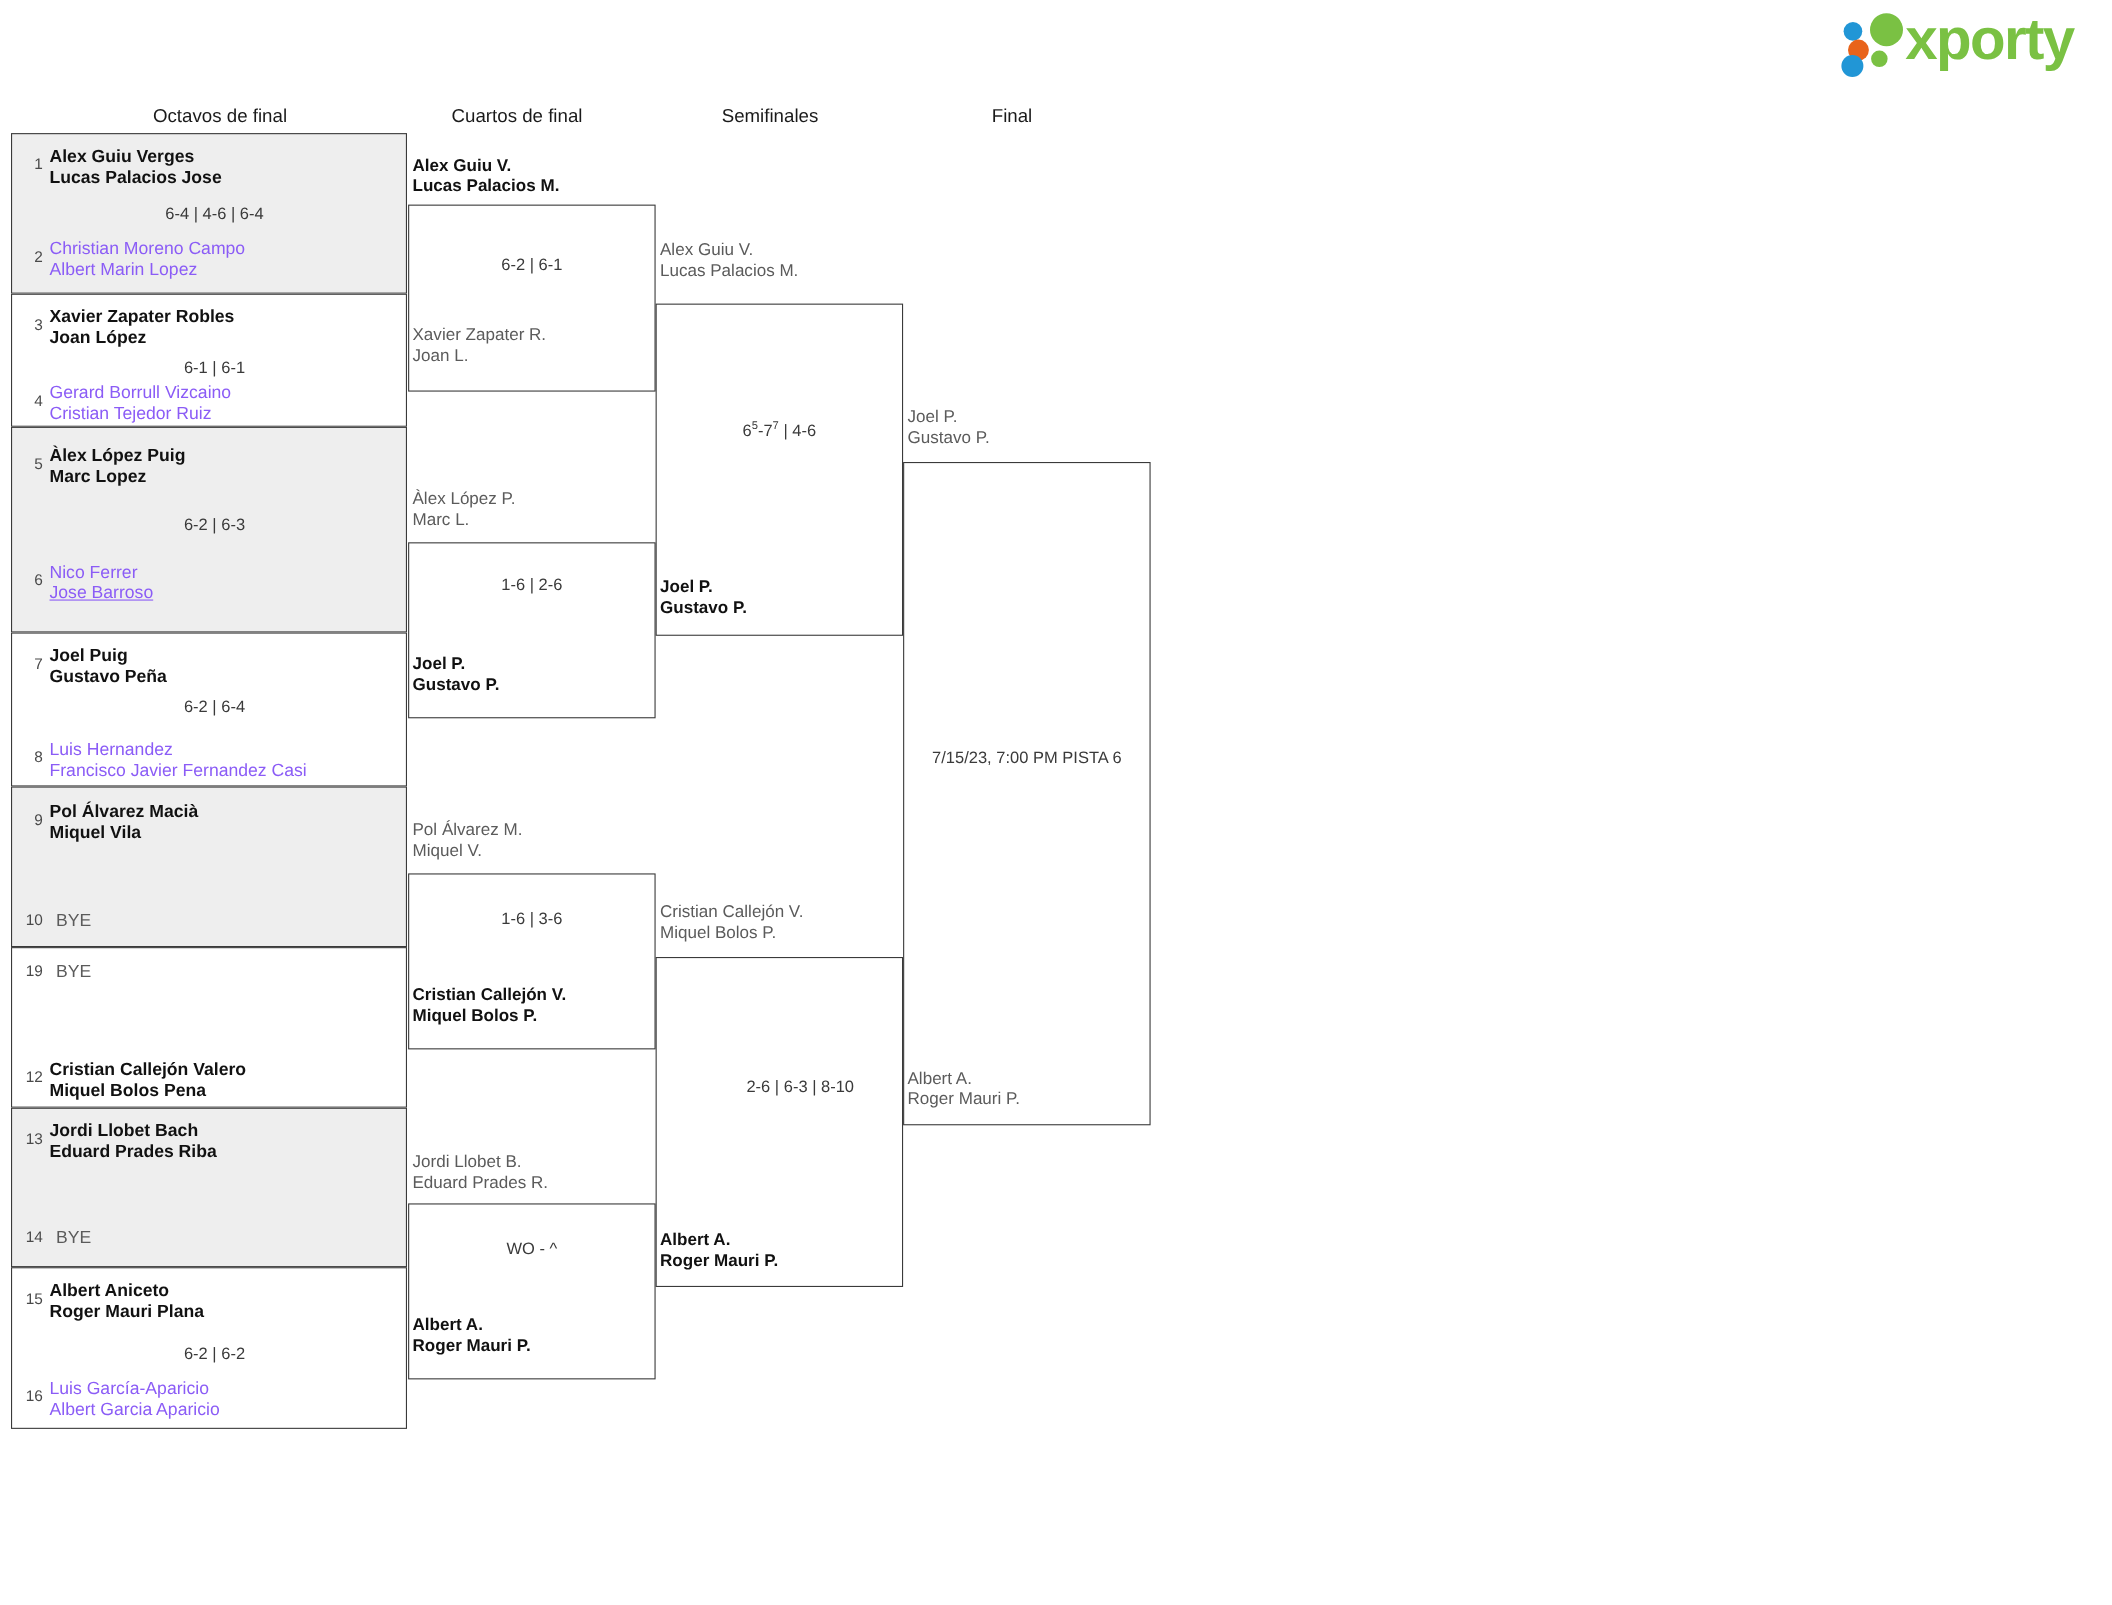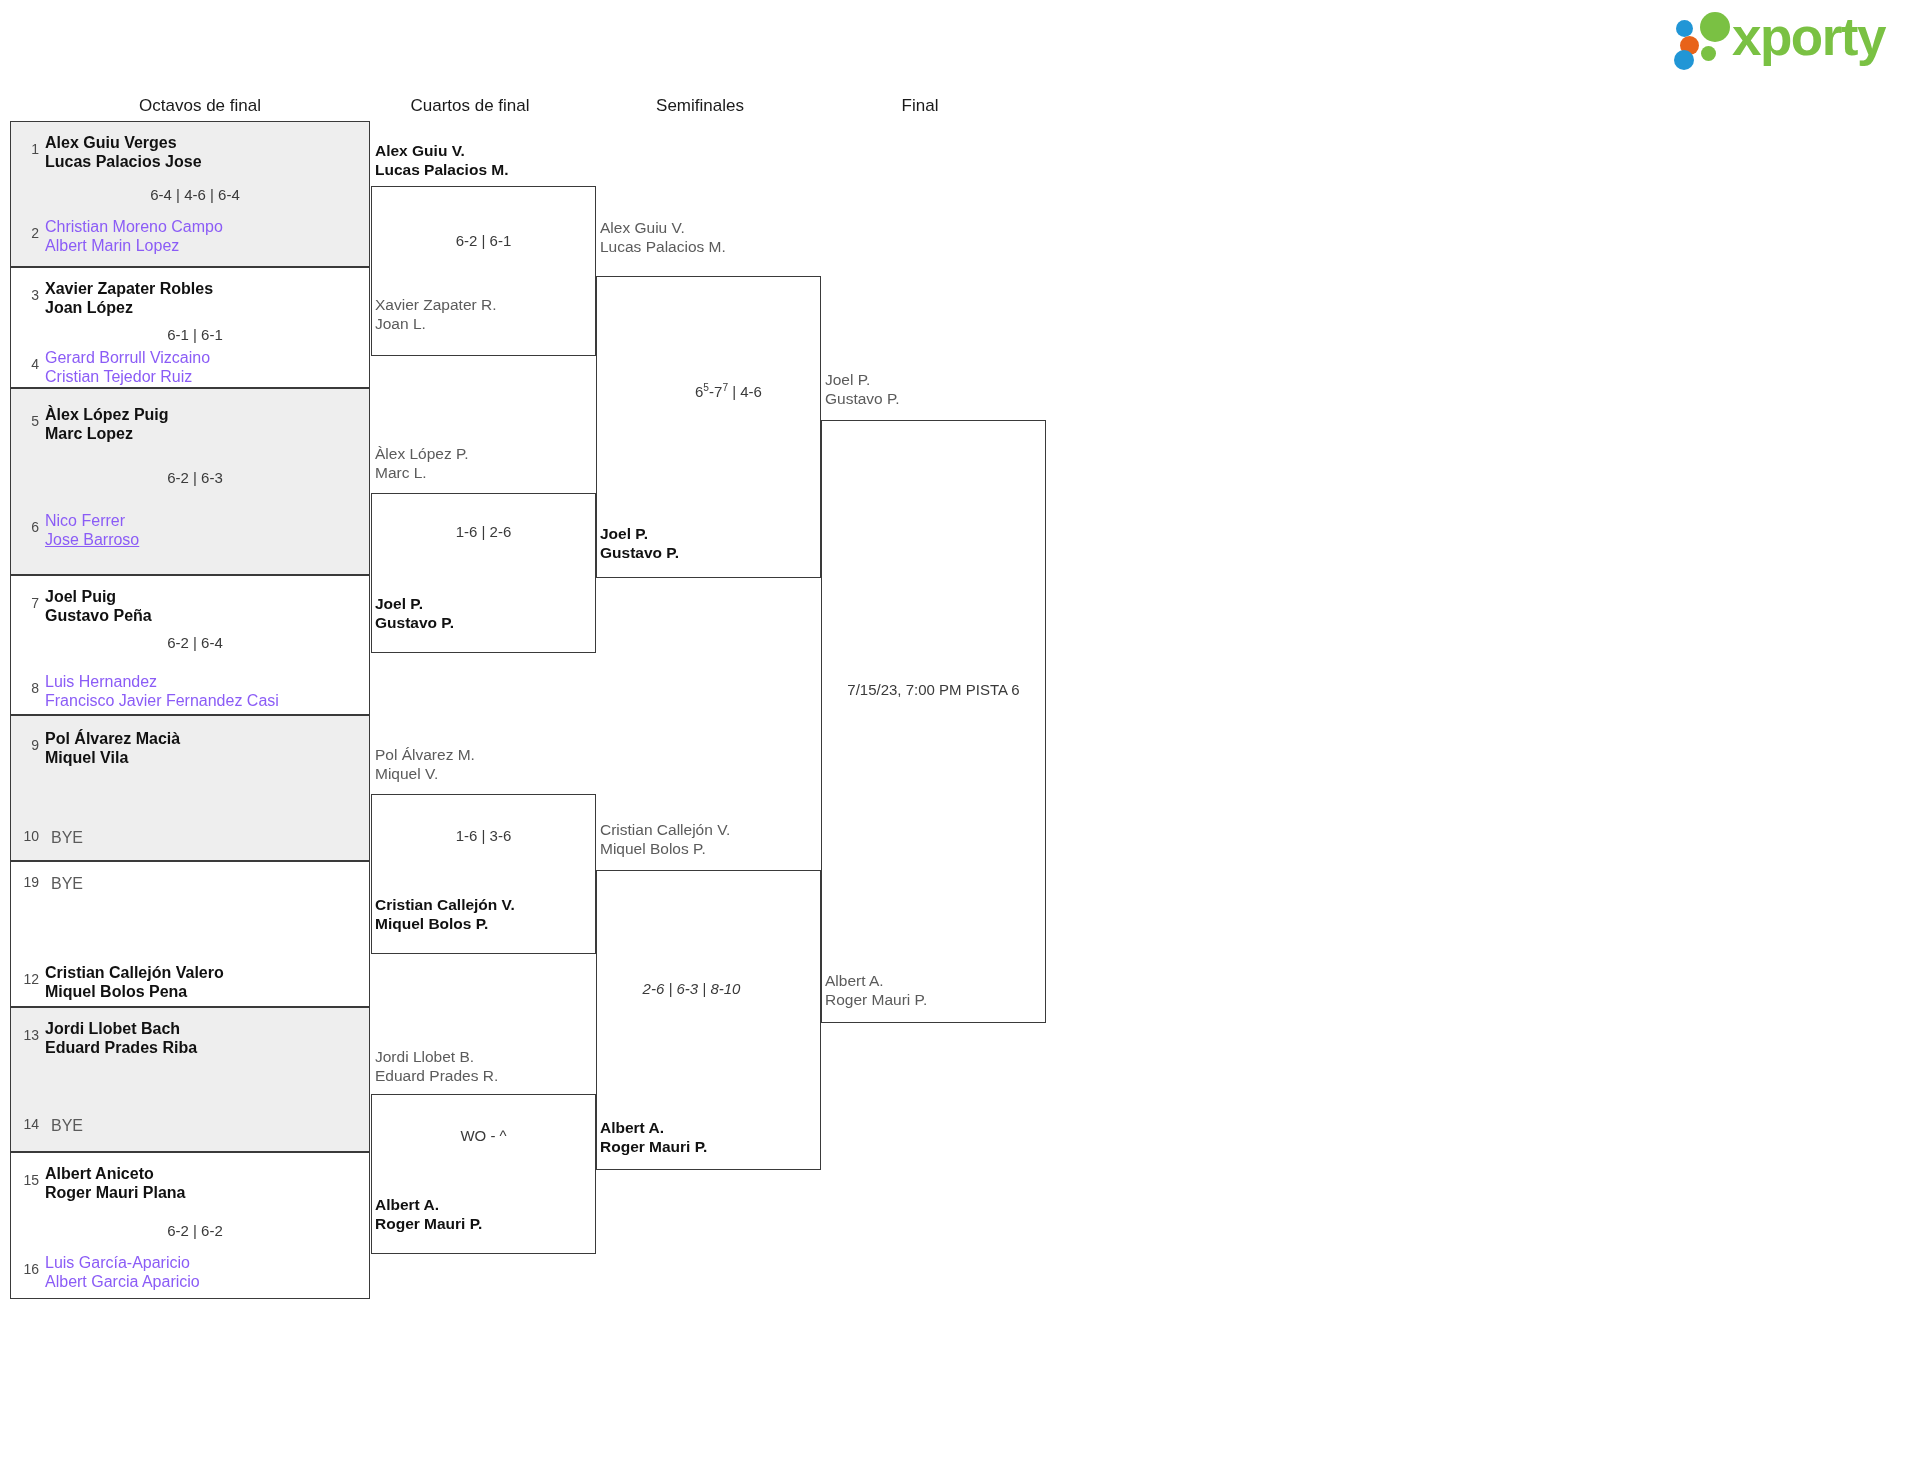--- a/index.html
+++ b/index.html
@@ -272,28 +272,28 @@
   <span class="adv-team loser" style="left:375px; top:1047px;">Jordi Llobet B.</span>
   <span class="adv-team loser" style="left:375px; top:1066px;">Eduard Prades R.</span>
   <div class="conn-box" style="left:371px; top:1094px; width:225px; height:160px;"></div>
   <span class="conn-score" style="left:371px; top:1127px; width:225px;">WO - ^</span>
   <span class="adv-team winner" style="left:375px; top:1195px;">Albert A.</span>
   <span class="adv-team winner" style="left:375px; top:1214px;">Roger Mauri P.</span>
 
   <span class="adv-team loser" style="left:600px; top:218px;">Alex Guiu V.</span>
   <span class="adv-team loser" style="left:600px; top:237px;">Lucas Palacios M.</span>
   <div class="conn-box" style="left:596px; top:276px; width:225px; height:302px;"></div>
-  <span class="conn-score" style="left:596px; top:383px; width:225px;padding-left:20px;"><span>6</span><sup>5</sup><span>-7</span><sup>7</sup><span> | 4-6</span></span>
+  <span class="conn-score" style="left:596px; top:383px; width:225px;"><span>6</span><sup>5</sup><span>-7</span><sup>7</sup><span> | 4-6</span></span>
   <span class="adv-team winner" style="left:600px; top:524px;">Joel P.</span>
   <span class="adv-team winner" style="left:600px; top:543px;">Gustavo P.</span>
 
   <span class="adv-team loser" style="left:600px; top:820px;">Cristian Callejón V.</span>
   <span class="adv-team loser" style="left:600px; top:839px;">Miquel Bolos P.</span>
   <div class="conn-box" style="left:596px; top:870px; width:225px; height:300px;"></div>
-  <span class="conn-score" style="left:568px; top:980px; width:247px;font-style:italic;">2-6 | 6-3 | 8-10</span>
+  <span class="conn-score" style="left:604px; top:980px; width:247px;">2-6 | 6-3 | 8-10</span>
   <span class="adv-team winner" style="left:600px; top:1118px;">Albert A.</span>
   <span class="adv-team winner" style="left:600px; top:1137px;">Roger Mauri P.</span>
 
   <span class="adv-team loser" style="left:825px; top:370px;">Joel P.</span>
   <span class="adv-team loser" style="left:825px; top:389px;">Gustavo P.</span>
   <div class="conn-box" style="left:821px; top:420px; width:225px; height:603px;"></div>
   <span class="conn-score" style="left:821px; top:681px; width:225px;">7/15/23, 7:00 PM PISTA 6</span>
   <span class="adv-team loser" style="left:825px; top:971px;">Albert A.</span>
   <span class="adv-team loser" style="left:825px; top:990px;">Roger Mauri P.</span>
 

